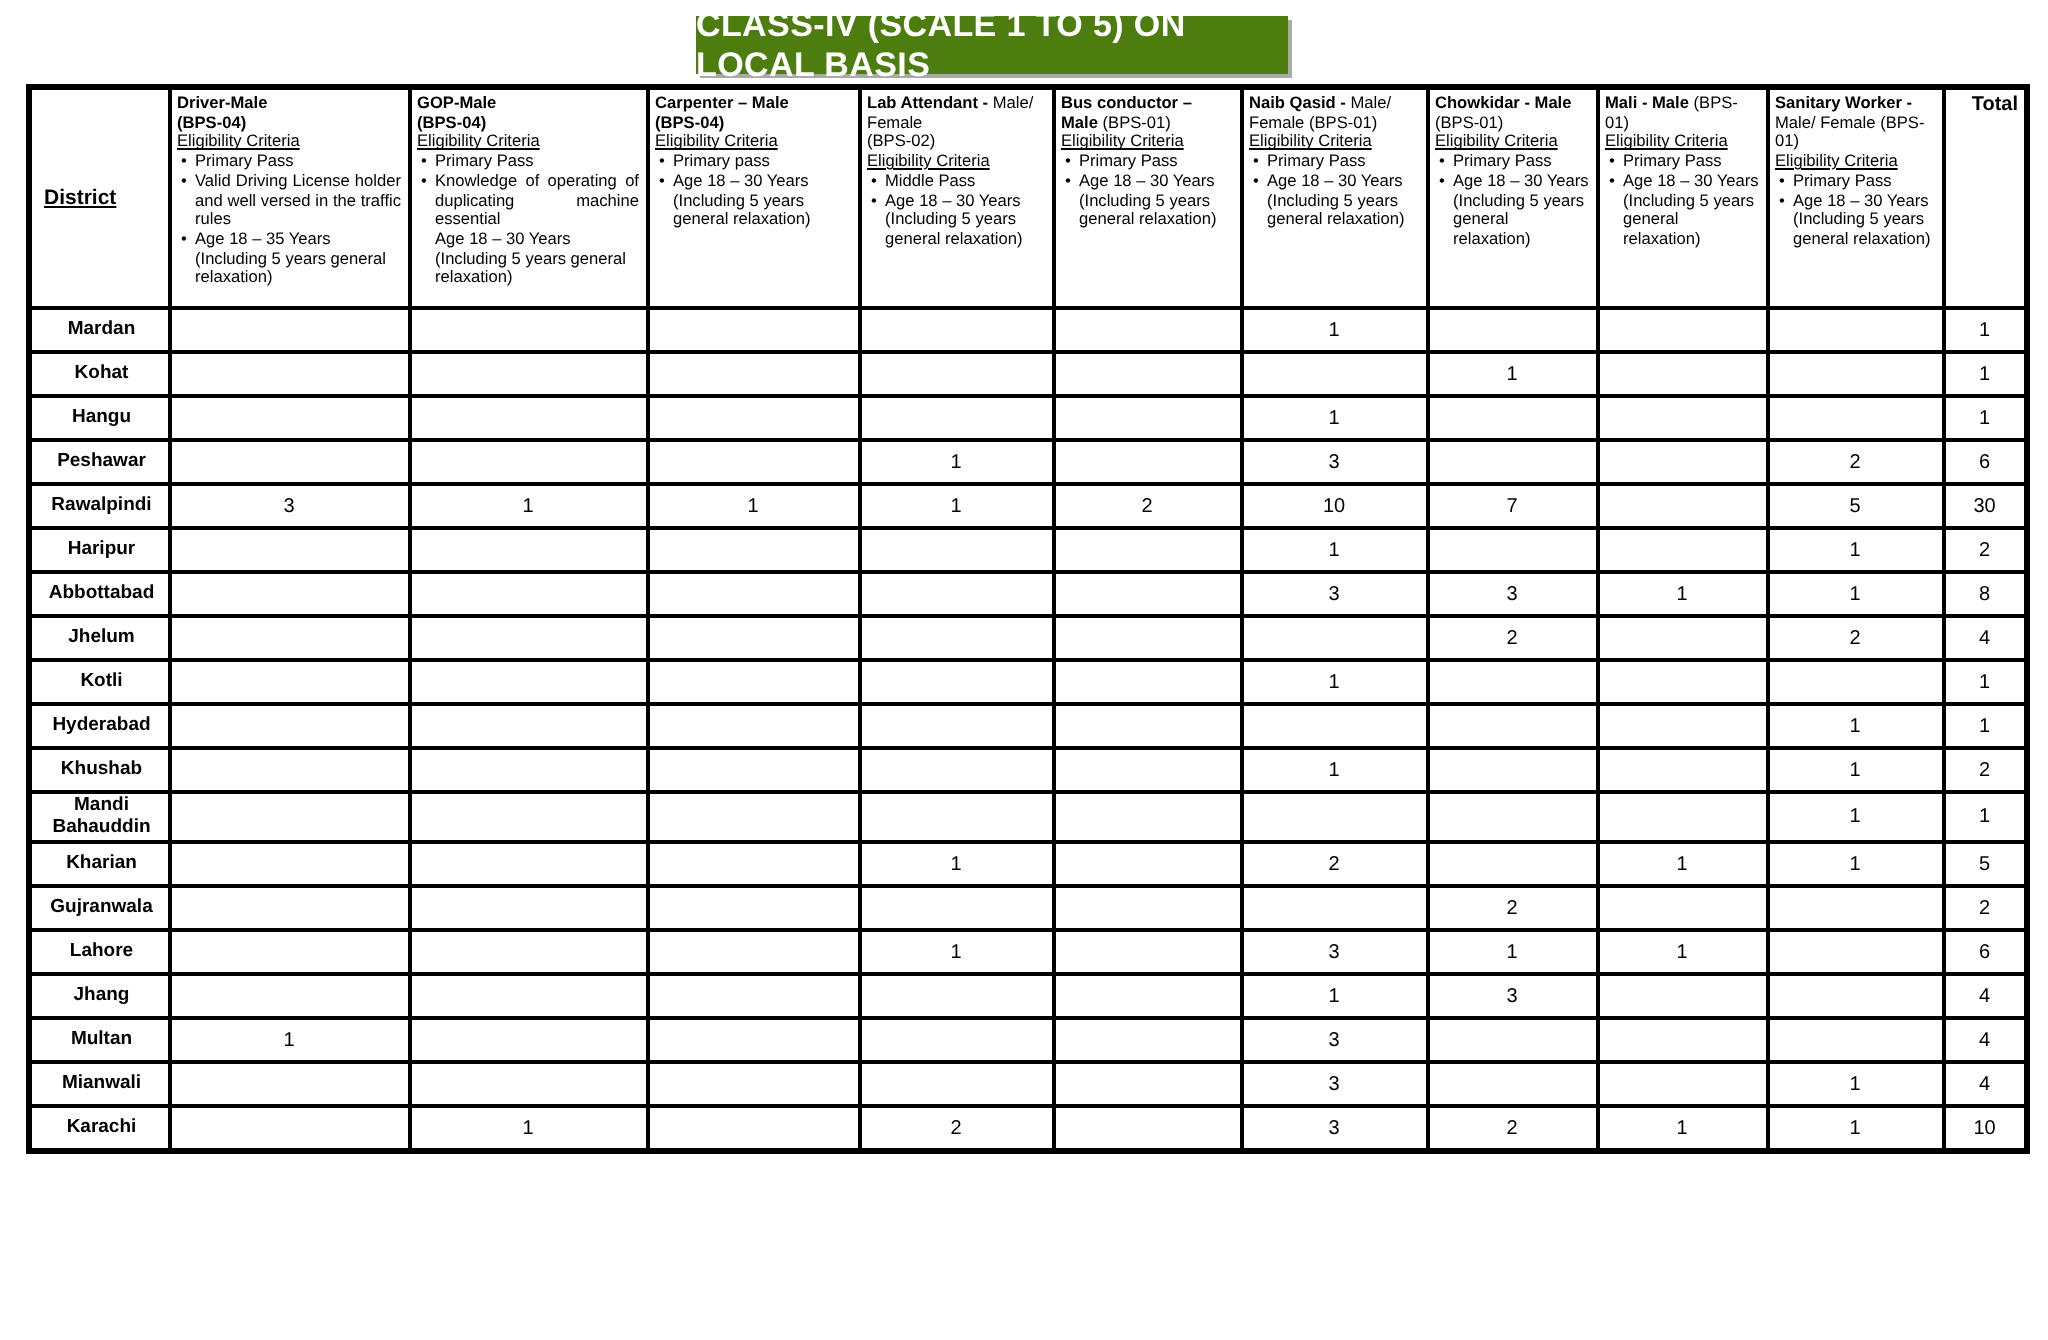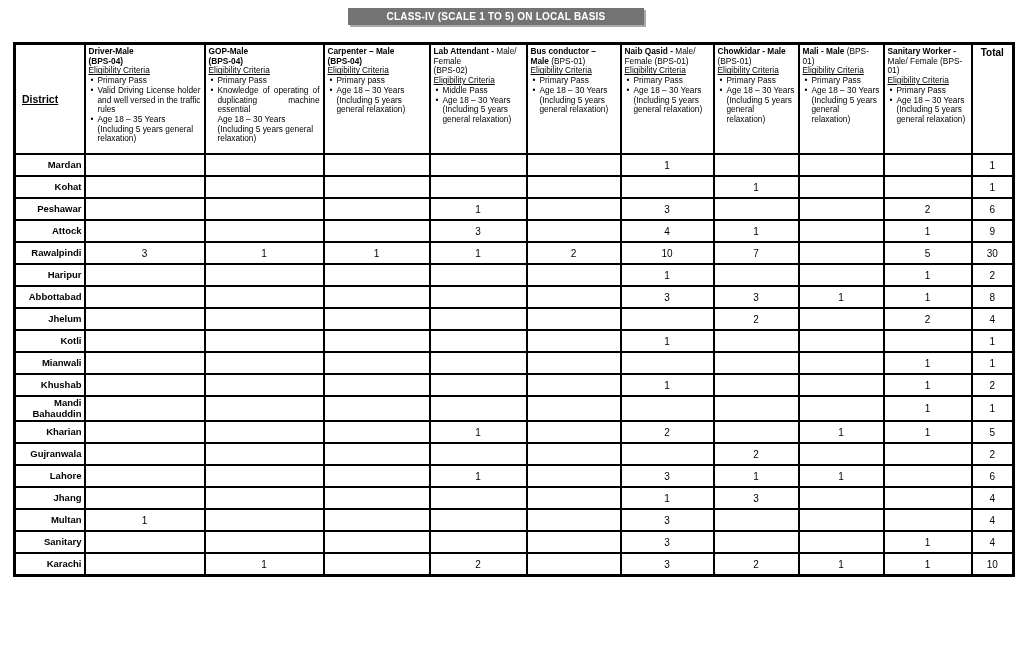--- a/index.html
+++ b/index.html
@@ -1,47 +1,47 @@
 <!DOCTYPE html>
 <html><head>
 <meta charset="utf-8">
 <style>
   html,body{margin:0;padding:0;background:#ffffff;color:#000;
     font-family:"Liberation Sans", sans-serif;}
   .page{position:relative;width:1024px;height:670px;background:#fff;overflow:hidden;}
 
   .title-banner{
-    position:absolute;left:348px;top:8px;width:296px;height:17px;
-    background:#737373;color:#fff;display:flex;align-items:center;justify-content:center;
-    font-weight:bold;font-size:10px;letter-spacing:.2px;
+    position:absolute;left:348px;top:8px;width:296px;height:29px;
+    background:#4d7c0f;color:#fff;display:flex;align-items:center;justify-content:center;
+    font-weight:bold;font-size:17px;letter-spacing:.2px;
     box-shadow:2px 2px 0 #a9a9a9;
   }
 
   table.recruitment-table{
     position:absolute;left:13px;top:42px;width:997px;
     border-collapse:collapse;table-layout:fixed;border:3px solid #000;
   }
   th,td{border:2px solid #000;overflow:hidden;}
 
   thead th{vertical-align:top;text-align:left;padding:2px 3px 1px 3px;
     font-size:8.3px;line-height:9.7px;font-weight:normal;height:104px;margin-top:32px;}
   th.district-header{vertical-align:middle;padding-left:6px;}
   .district-label{font-weight:bold;text-decoration:underline;font-size:10.5px;}
   .hd-name .b,.hd-bps.bold{font-weight:bold;}
   .hd-criteria{font-weight:normal;text-decoration:underline;}
   .bullet{padding-left:9px;position:relative;}
   .bullet::before{content:"\2022";position:absolute;left:2px;}
   .bullet.justify{text-align:justify;}
   .hd-note{padding-left:9px;}
-  th.total-header{font-weight:bold;font-size:10px;text-align:center;
+  th.total-header{font-weight:bold;font-size:10px;text-align:right;
     vertical-align:top;padding-top:3px;}
 
   tbody td{height:18px;font-size:10px;padding:1px 2px;}
   td.district-cell{font-weight:bold;font-size:9.5px;line-height:10.5px;
-    padding-left:4px;text-align:right;margin-left:36px;}
+    padding-left:4px;text-align:center;margin-left:36px;}
   td.count-cell,td.row-total-cell{text-align:center;}
 </style>
 </head>
 <body>
 
 <div class="page">
   <div class="title-banner">CLASS-IV (SCALE 1 TO 5) ON LOCAL BASIS</div>
 
   <table class="recruitment-table">
     <colgroup>
@@ -146,44 +146,44 @@
           <td class="count-cell"></td>
           <td class="count-cell"></td>
           <td class="count-cell"></td>
           <td class="count-cell"></td>
           <td class="count-cell">1</td>
           <td class="count-cell"></td>
           <td class="count-cell"></td>
           <td class="row-total-cell">1</td>
         </tr>
         <tr class="data-row">
+          <td class="district-cell">Hangu</td>
+          <td class="count-cell"></td>
+          <td class="count-cell"></td>
+          <td class="count-cell"></td>
+          <td class="count-cell"></td>
+          <td class="count-cell"></td>
+          <td class="count-cell">1</td>
+          <td class="count-cell"></td>
+          <td class="count-cell"></td>
+          <td class="count-cell"></td>
+          <td class="row-total-cell">1</td>
+        </tr>
+        <tr class="data-row">
           <td class="district-cell">Peshawar</td>
           <td class="count-cell"></td>
           <td class="count-cell"></td>
           <td class="count-cell"></td>
           <td class="count-cell">1</td>
           <td class="count-cell"></td>
           <td class="count-cell">3</td>
           <td class="count-cell"></td>
           <td class="count-cell"></td>
           <td class="count-cell">2</td>
           <td class="row-total-cell">6</td>
-        </tr>
-        <tr class="data-row">
-          <td class="district-cell">Attock</td>
-          <td class="count-cell"></td>
-          <td class="count-cell"></td>
-          <td class="count-cell"></td>
-          <td class="count-cell">3</td>
-          <td class="count-cell"></td>
-          <td class="count-cell">4</td>
-          <td class="count-cell">1</td>
-          <td class="count-cell"></td>
-          <td class="count-cell">1</td>
-          <td class="row-total-cell">9</td>
         </tr>
         <tr class="data-row">
           <td class="district-cell">Rawalpindi</td>
           <td class="count-cell">3</td>
           <td class="count-cell">1</td>
           <td class="count-cell">1</td>
           <td class="count-cell">1</td>
           <td class="count-cell">2</td>
           <td class="count-cell">10</td>
           <td class="count-cell">7</td>
@@ -237,125 +237,125 @@
           <td class="count-cell"></td>
           <td class="count-cell"></td>
           <td class="count-cell"></td>
           <td class="count-cell">1</td>
           <td class="count-cell"></td>
           <td class="count-cell"></td>
           <td class="count-cell"></td>
           <td class="row-total-cell">1</td>
         </tr>
         <tr class="data-row">
+          <td class="district-cell">Hyderabad</td>
+          <td class="count-cell"></td>
+          <td class="count-cell"></td>
+          <td class="count-cell"></td>
+          <td class="count-cell"></td>
+          <td class="count-cell"></td>
+          <td class="count-cell"></td>
+          <td class="count-cell"></td>
+          <td class="count-cell"></td>
+          <td class="count-cell">1</td>
+          <td class="row-total-cell">1</td>
+        </tr>
+        <tr class="data-row">
+          <td class="district-cell">Khushab</td>
+          <td class="count-cell"></td>
+          <td class="count-cell"></td>
+          <td class="count-cell"></td>
+          <td class="count-cell"></td>
+          <td class="count-cell"></td>
+          <td class="count-cell">1</td>
+          <td class="count-cell"></td>
+          <td class="count-cell"></td>
+          <td class="count-cell">1</td>
+          <td class="row-total-cell">2</td>
+        </tr>
+        <tr class="data-row">
+          <td class="district-cell">Mandi Bahauddin</td>
+          <td class="count-cell"></td>
+          <td class="count-cell"></td>
+          <td class="count-cell"></td>
+          <td class="count-cell"></td>
+          <td class="count-cell"></td>
+          <td class="count-cell"></td>
+          <td class="count-cell"></td>
+          <td class="count-cell"></td>
+          <td class="count-cell">1</td>
+          <td class="row-total-cell">1</td>
+        </tr>
+        <tr class="data-row">
+          <td class="district-cell">Kharian</td>
+          <td class="count-cell"></td>
+          <td class="count-cell"></td>
+          <td class="count-cell"></td>
+          <td class="count-cell">1</td>
+          <td class="count-cell"></td>
+          <td class="count-cell">2</td>
+          <td class="count-cell"></td>
+          <td class="count-cell">1</td>
+          <td class="count-cell">1</td>
+          <td class="row-total-cell">5</td>
+        </tr>
+        <tr class="data-row">
+          <td class="district-cell">Gujranwala</td>
+          <td class="count-cell"></td>
+          <td class="count-cell"></td>
+          <td class="count-cell"></td>
+          <td class="count-cell"></td>
+          <td class="count-cell"></td>
+          <td class="count-cell"></td>
+          <td class="count-cell">2</td>
+          <td class="count-cell"></td>
+          <td class="count-cell"></td>
+          <td class="row-total-cell">2</td>
+        </tr>
+        <tr class="data-row">
+          <td class="district-cell">Lahore</td>
+          <td class="count-cell"></td>
+          <td class="count-cell"></td>
+          <td class="count-cell"></td>
+          <td class="count-cell">1</td>
+          <td class="count-cell"></td>
+          <td class="count-cell">3</td>
+          <td class="count-cell">1</td>
+          <td class="count-cell">1</td>
+          <td class="count-cell"></td>
+          <td class="row-total-cell">6</td>
+        </tr>
+        <tr class="data-row">
+          <td class="district-cell">Jhang</td>
+          <td class="count-cell"></td>
+          <td class="count-cell"></td>
+          <td class="count-cell"></td>
+          <td class="count-cell"></td>
+          <td class="count-cell"></td>
+          <td class="count-cell">1</td>
+          <td class="count-cell">3</td>
+          <td class="count-cell"></td>
+          <td class="count-cell"></td>
+          <td class="row-total-cell">4</td>
+        </tr>
+        <tr class="data-row">
+          <td class="district-cell">Multan</td>
+          <td class="count-cell">1</td>
+          <td class="count-cell"></td>
+          <td class="count-cell"></td>
+          <td class="count-cell"></td>
+          <td class="count-cell"></td>
+          <td class="count-cell">3</td>
+          <td class="count-cell"></td>
+          <td class="count-cell"></td>
+          <td class="count-cell"></td>
+          <td class="row-total-cell">4</td>
+        </tr>
+        <tr class="data-row">
           <td class="district-cell">Mianwali</td>
-          <td class="count-cell"></td>
-          <td class="count-cell"></td>
-          <td class="count-cell"></td>
-          <td class="count-cell"></td>
-          <td class="count-cell"></td>
-          <td class="count-cell"></td>
-          <td class="count-cell"></td>
-          <td class="count-cell"></td>
-          <td class="count-cell">1</td>
-          <td class="row-total-cell">1</td>
-        </tr>
-        <tr class="data-row">
-          <td class="district-cell">Khushab</td>
-          <td class="count-cell"></td>
-          <td class="count-cell"></td>
-          <td class="count-cell"></td>
-          <td class="count-cell"></td>
-          <td class="count-cell"></td>
-          <td class="count-cell">1</td>
-          <td class="count-cell"></td>
-          <td class="count-cell"></td>
-          <td class="count-cell">1</td>
-          <td class="row-total-cell">2</td>
-        </tr>
-        <tr class="data-row">
-          <td class="district-cell">Mandi Bahauddin</td>
-          <td class="count-cell"></td>
-          <td class="count-cell"></td>
-          <td class="count-cell"></td>
-          <td class="count-cell"></td>
-          <td class="count-cell"></td>
-          <td class="count-cell"></td>
-          <td class="count-cell"></td>
-          <td class="count-cell"></td>
-          <td class="count-cell">1</td>
-          <td class="row-total-cell">1</td>
-        </tr>
-        <tr class="data-row">
-          <td class="district-cell">Kharian</td>
-          <td class="count-cell"></td>
-          <td class="count-cell"></td>
-          <td class="count-cell"></td>
-          <td class="count-cell">1</td>
-          <td class="count-cell"></td>
-          <td class="count-cell">2</td>
-          <td class="count-cell"></td>
-          <td class="count-cell">1</td>
-          <td class="count-cell">1</td>
-          <td class="row-total-cell">5</td>
-        </tr>
-        <tr class="data-row">
-          <td class="district-cell">Gujranwala</td>
-          <td class="count-cell"></td>
-          <td class="count-cell"></td>
-          <td class="count-cell"></td>
-          <td class="count-cell"></td>
-          <td class="count-cell"></td>
-          <td class="count-cell"></td>
-          <td class="count-cell">2</td>
-          <td class="count-cell"></td>
-          <td class="count-cell"></td>
-          <td class="row-total-cell">2</td>
-        </tr>
-        <tr class="data-row">
-          <td class="district-cell">Lahore</td>
-          <td class="count-cell"></td>
-          <td class="count-cell"></td>
-          <td class="count-cell"></td>
-          <td class="count-cell">1</td>
-          <td class="count-cell"></td>
-          <td class="count-cell">3</td>
-          <td class="count-cell">1</td>
-          <td class="count-cell">1</td>
-          <td class="count-cell"></td>
-          <td class="row-total-cell">6</td>
-        </tr>
-        <tr class="data-row">
-          <td class="district-cell">Jhang</td>
-          <td class="count-cell"></td>
-          <td class="count-cell"></td>
-          <td class="count-cell"></td>
-          <td class="count-cell"></td>
-          <td class="count-cell"></td>
-          <td class="count-cell">1</td>
-          <td class="count-cell">3</td>
-          <td class="count-cell"></td>
-          <td class="count-cell"></td>
-          <td class="row-total-cell">4</td>
-        </tr>
-        <tr class="data-row">
-          <td class="district-cell">Multan</td>
-          <td class="count-cell">1</td>
-          <td class="count-cell"></td>
-          <td class="count-cell"></td>
-          <td class="count-cell"></td>
-          <td class="count-cell"></td>
-          <td class="count-cell">3</td>
-          <td class="count-cell"></td>
-          <td class="count-cell"></td>
-          <td class="count-cell"></td>
-          <td class="row-total-cell">4</td>
-        </tr>
-        <tr class="data-row">
-          <td class="district-cell">Sanitary</td>
           <td class="count-cell"></td>
           <td class="count-cell"></td>
           <td class="count-cell"></td>
           <td class="count-cell"></td>
           <td class="count-cell"></td>
           <td class="count-cell">3</td>
           <td class="count-cell"></td>
           <td class="count-cell"></td>
           <td class="count-cell">1</td>
           <td class="row-total-cell">4</td>

